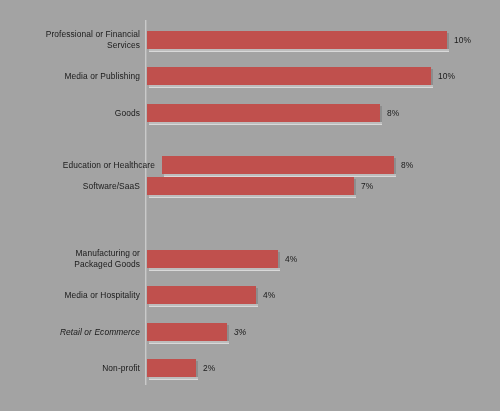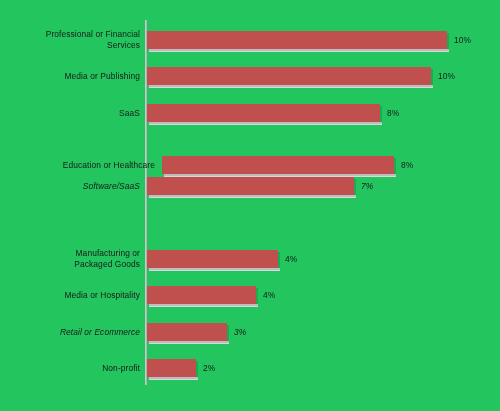--- a/index.html
+++ b/index.html
@@ -11,21 +11,21 @@
     width: 500px;
     height: 411px;
     font-family: "Liberation Sans", sans-serif;
     overflow: hidden;
   }
 
   #chart-root {
     position: relative;
     width: 500px;
     height: 411px;
-    background: #22c55e;
+    background: #a3a3a3;
   }
 
   
   #category-axis {
     position: absolute;
     left: 145px;
     top: 20px;
     width: 2px;
     height: 365px;
     background: #b3b3b3;
@@ -120,36 +120,36 @@
       </div>
       <div class="bar-row" style="top: 58px; padding-left: 48px;">
         <div class="cat-label">Media or Publishing</div>
         <div class="bar-track" style="width: 284px;">
           <div class="bar-shadow" style="width: 284px; background: rgb(217, 217, 217);"></div>
           <div class="bar" title="10%" style="width: 284px; background: rgb(192, 80, 77);"></div>
         </div>
         <div class="value-label" style="left: 438px;">10%</div>
       </div>
       <div class="bar-row" style="top: 95px;">
-        <div class="cat-label">SaaS</div>
+        <div class="cat-label">Goods</div>
         <div class="bar-track" style="width: 233px;">
           <div class="bar-shadow" style="width: 233px; background: rgb(217, 217, 217);"></div>
           <div class="bar" title="8%" style="width: 233px; background: rgb(192, 80, 77);"></div>
         </div>
         <div class="value-label" style="left: 387px;">8%</div>
       </div>
       <div class="bar-row" style="top: 147px; margin-left: 15px;">
         <div class="cat-label">Education or Healthcare</div>
         <div class="bar-track" style="width: 232px;">
           <div class="bar-shadow" style="width: 232px; background: rgb(217, 217, 217);"></div>
           <div class="bar" title="8%" style="width: 232px; background: rgb(192, 80, 77);"></div>
         </div>
         <div class="value-label" style="left: 386px;">8%</div>
       </div>
-      <div class="bar-row" style="top: 168px; font-style: italic;">
+      <div class="bar-row" style="top: 168px;">
         <div class="cat-label">Software/SaaS</div>
         <div class="bar-track" style="width: 207px;">
           <div class="bar-shadow" style="width: 207px; background: rgb(217, 217, 217);"></div>
           <div class="bar" title="7%" style="width: 207px; background: rgb(192, 80, 77);"></div>
         </div>
         <div class="value-label" style="left: 361px;">7%</div>
       </div>
       <div class="bar-row" style="top: 241px; padding-left: 36px;">
         <div class="cat-label">Manufacturing or
 Packaged Goods</div>

